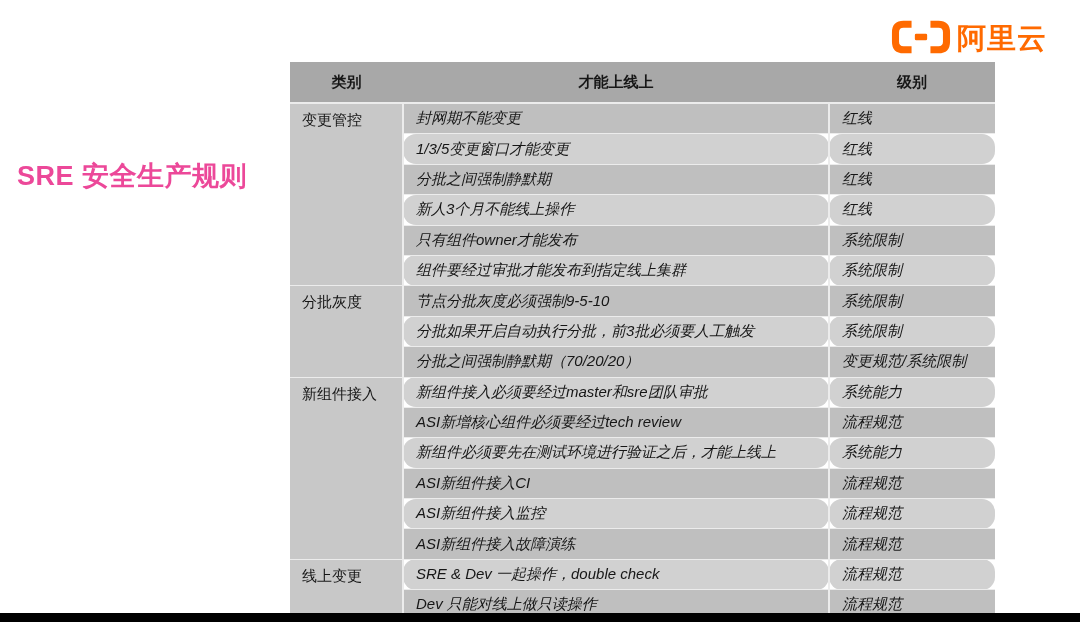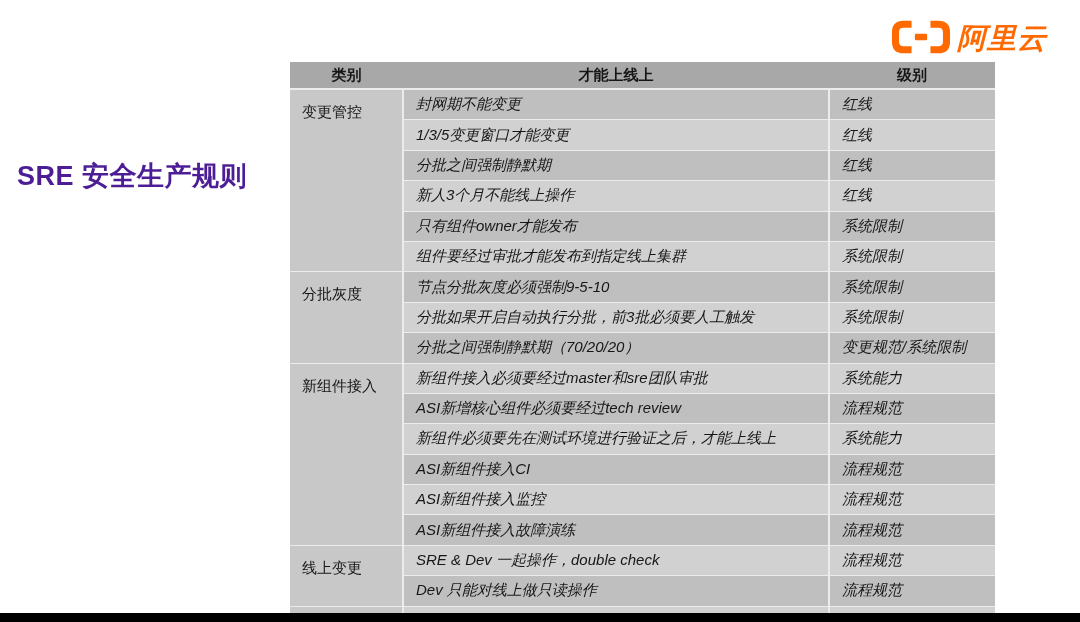--- a/index.html
+++ b/index.html
@@ -9,81 +9,80 @@
     font-family: "Liberation Sans", sans-serif;
     overflow: hidden;
   }
   .slide { position: relative; width: 1080px; height: 622px; background: #ffffff; }
 
   .slide-title {
     position: absolute;
     left: 17px; top: 158px;
     font-size: 27px;
     font-weight: 700;
-    color: #4c1d95;
+    color: #ec4899;
     letter-spacing: 0.5px;
     white-space: nowrap;
   }
 
   .logo {
     position: absolute;
     top: 19px; right: 33px;
     display: flex; align-items: center; gap: 5px;
   }
   .logo-text {
     font-size: 29px;
     font-weight: 700;
     color: var(--brand-orange, #FF6A00);
     letter-spacing: 1px;
     white-space: nowrap;
-    font-style: italic;
   }
 
   table.rules-table {
     position: absolute;
     left: 290px; top: 62px;
     width: 705px;
     border-collapse: collapse;
     table-layout: fixed;
     font-size: 15px;
     color: var(--text, #161616);
   }
   .rules-table col.c-cat   { width: 113px; }
   .rules-table col.c-rule  { width: 426px; }
   .rules-table col.c-level { width: 166px; }
 
   .rules-table thead th {
     background: var(--header-bg, #a8a8a8);
     height: 26px;
     font-weight: 700;
     text-align: center;
-    padding: 0;
+    padding: 7px;
     border-bottom: 2px solid var(--divider, #ececec);
   }
   .rules-table tbody td {
     height: 29.4px;
     padding: 0 0 0 12px;
     text-align: left;
     vertical-align: middle;
     white-space: nowrap;
     overflow: hidden;
   }
   .rules-table td.rule, .rules-table td.level {
     border-left: 2px solid var(--divider, #ececec);
     border-top: 1.5px solid var(--divider, #ececec);
     font-style: italic;
   }
   .rules-table td.cat {
     background: var(--category-bg, #c8c8c8);
     vertical-align: top;
-    padding-top: 13px;
+    padding-top: 7px;
     border-top: 1.5px solid var(--divider, #ececec);
   }
   tr.row-odd  td.rule, tr.row-odd  td.level { background: var(--row-odd-bg, #bfbfbf); }
-  tr.row-even td.rule, tr.row-even td.level { background: var(--row-even-bg, #d1d1d1); }
+  tr.row-even td.rule, tr.row-even td.level { background: var(--row-even-bg, #d1d1d1); border-radius: 13px; }
 
   .bottom-bar {
     position: absolute;
     left: 0; bottom: 0;
     width: 1080px; height: 9px;
     background: var(--bottom-bar, #000000);
   }
 </style>
 </head>
 <body>

